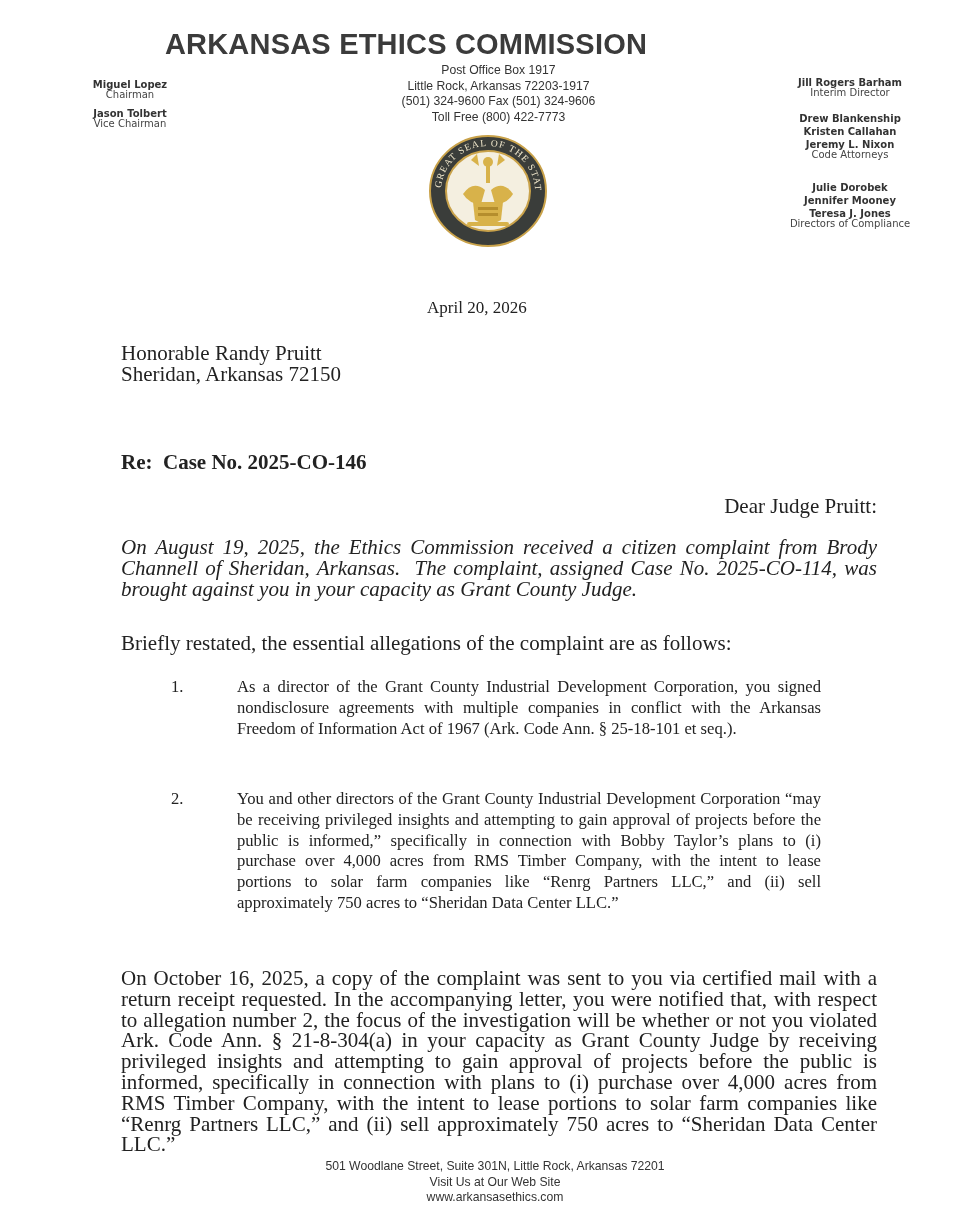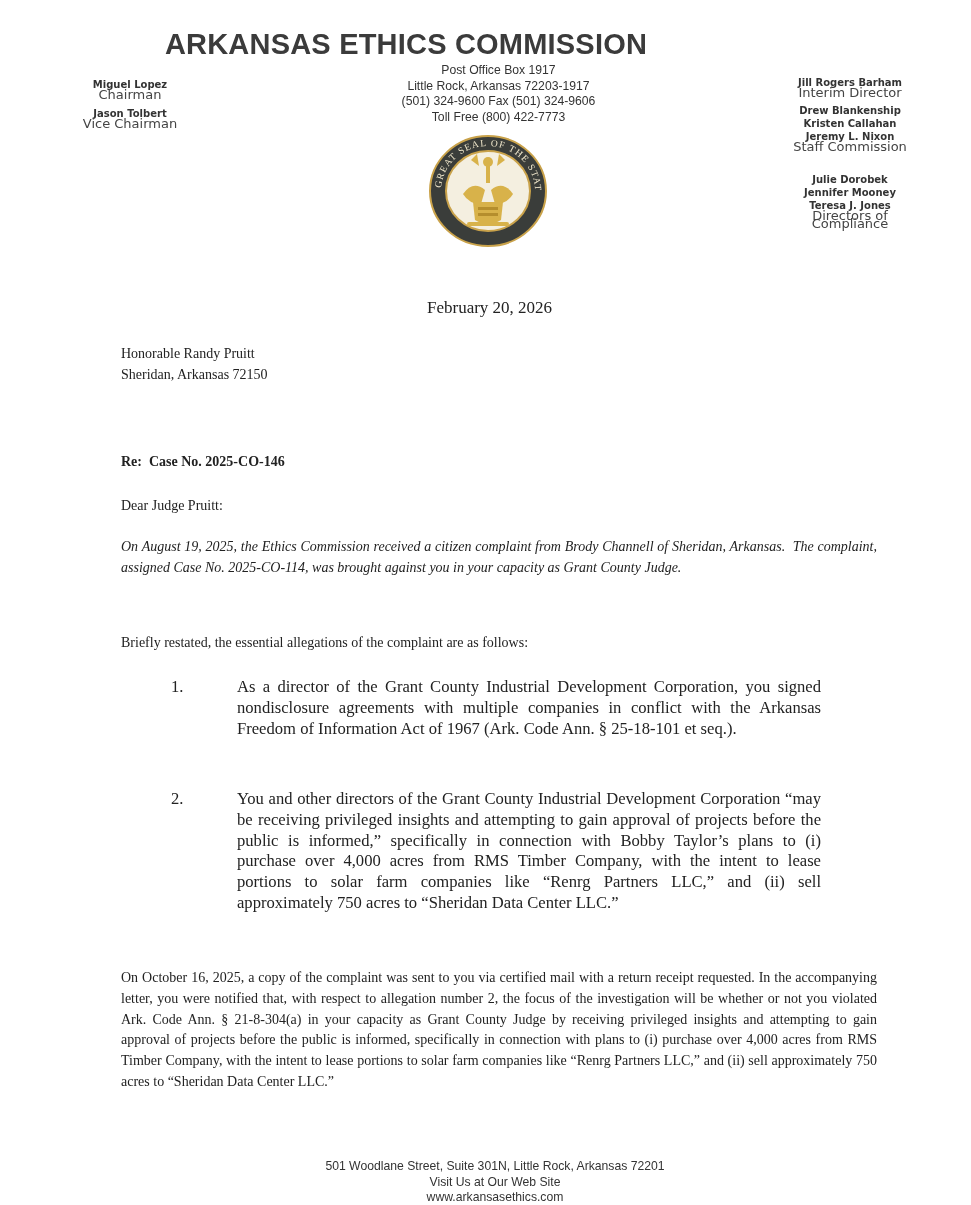--- a/index.html
+++ b/index.html
@@ -8,34 +8,34 @@
   .title { position: absolute; top: 28px; left: 0; width: 812px; text-align: center;
     font-family: "Liberation Sans", sans-serif; font-weight: bold; font-size: 29px; color: #3b3b3b; letter-spacing: 0.2px; }
   .addr { position: absolute; top: 63px; left: 0; width: 997px; text-align: center;
     font-family: "Liberation Sans", sans-serif; font-size: 12.2px; line-height: 15.5px; color: #333; }
 
   .col-left { position: absolute; top: 78px; left: 60px; width: 140px; text-align: center;
     font-family: "DejaVu Sans", sans-serif; color: #333; }
   .col-right { position: absolute; top: 76px; left: 780px; width: 140px; text-align: center;
     font-family: "DejaVu Sans", sans-serif; color: #333; }
   .nm { font-size: 10px; font-weight: bold; line-height: 13px; }
-  .rl { font-size: 13px; line-height: 8px; color: #444; }
+  .rl { font-size: 10px; line-height: 8px; color: #444; }
   .grp { margin-bottom: 8px; }
   .grp.big { margin-bottom: 22px; }
 
   .seal { position: absolute; top: 132px; left: 423px; width: 130px; height: 118px; }
 
   .date { position: absolute; top: 298px; left: 427px; font-family: "Liberation Serif", serif; font-size: 17px; color: #222; }
 
   .body { position: absolute; left: 121px; width: 756px; font-family: "Liberation Serif", serif;
-    font-size: 14px; line-height: 20.8px; color: #222; }
+    font-size: 21px; line-height: 20.8px; color: #222; }
   .inside { top: 343px; }
   .inside div { line-height: 21px; }
   .re { top: 452px; font-weight: bold; }
-  .salut { top: 496px; }
+  .salut { top: 496px; text-align: right; }
   .p1 { top: 537px; }
   .p2 { top: 633px; }
   .p3 { top: 968px; text-align: justify; text-align-last: left; }
   .p1 { text-align: justify; text-align-last: left; }
 
   .item { position: absolute; left: 171px; width: 650px; font-family: "Liberation Serif", serif;
     font-size: 16.6px; line-height: 20.8px; color: #222; }
   .item .num { position: absolute; left: 0; top: 0; }
   .item .txt { position: absolute; left: 66px; width: 584px; text-align: justify; text-align-last: left; }
   .i1 { top: 677px; }
@@ -88,40 +88,40 @@
         <rect x="44" y="90" width="42" height="4" rx="2"></rect>
       </g>
       <g fill="#b58e2d">
         <rect x="55" y="75" width="20" height="3"></rect>
         <rect x="55" y="81" width="20" height="3"></rect>
       </g>
     </svg>
   </div>
 
   <div class="col-right">
-    <div class="grp" style="margin-bottom:7px">
+    <div class="grp" style="margin-bottom:15px">
       <div class="nm">Jill Rogers Barham</div>
       <div class="rl">Interim Director</div>
     </div>
     <div class="grp big">
       <div class="nm">Drew Blankenship</div>
       <div class="nm">Kristen Callahan</div>
       <div class="nm">Jeremy L. Nixon</div>
-      <div class="rl">Staff Commission</div>
+      <div class="rl">Code Attorneys</div>
     </div>
     <div class="grp">
       <div class="nm">Julie Dorobek</div>
       <div class="nm">Jennifer Mooney</div>
       <div class="nm">Teresa J. Jones</div>
       <div class="rl">Directors of Compliance</div>
     </div>
   </div>
 </div>
 
-<div class="date">February 20, 2026</div>
+<div class="date">April 20, 2026</div>
 
 <div class="body inside">
   <div>Honorable Randy Pruitt</div>
   <div>Sheridan, Arkansas 72150</div>
 </div>
 
 <div class="body re" style="white-space:pre;">Re:  Case No. 2025-CO-146</div>
 <div class="body salut">Dear Judge Pruitt:</div>
 
 <div class="body p1" style="white-space:pre-wrap;font-style:italic;">On August 19, 2025, the Ethics Commission received a citizen complaint from Brody Channell of Sheridan, Arkansas.  The complaint, assigned Case No. 2025-CO-114, was brought against you in your capacity as Grant County Judge.</div>

